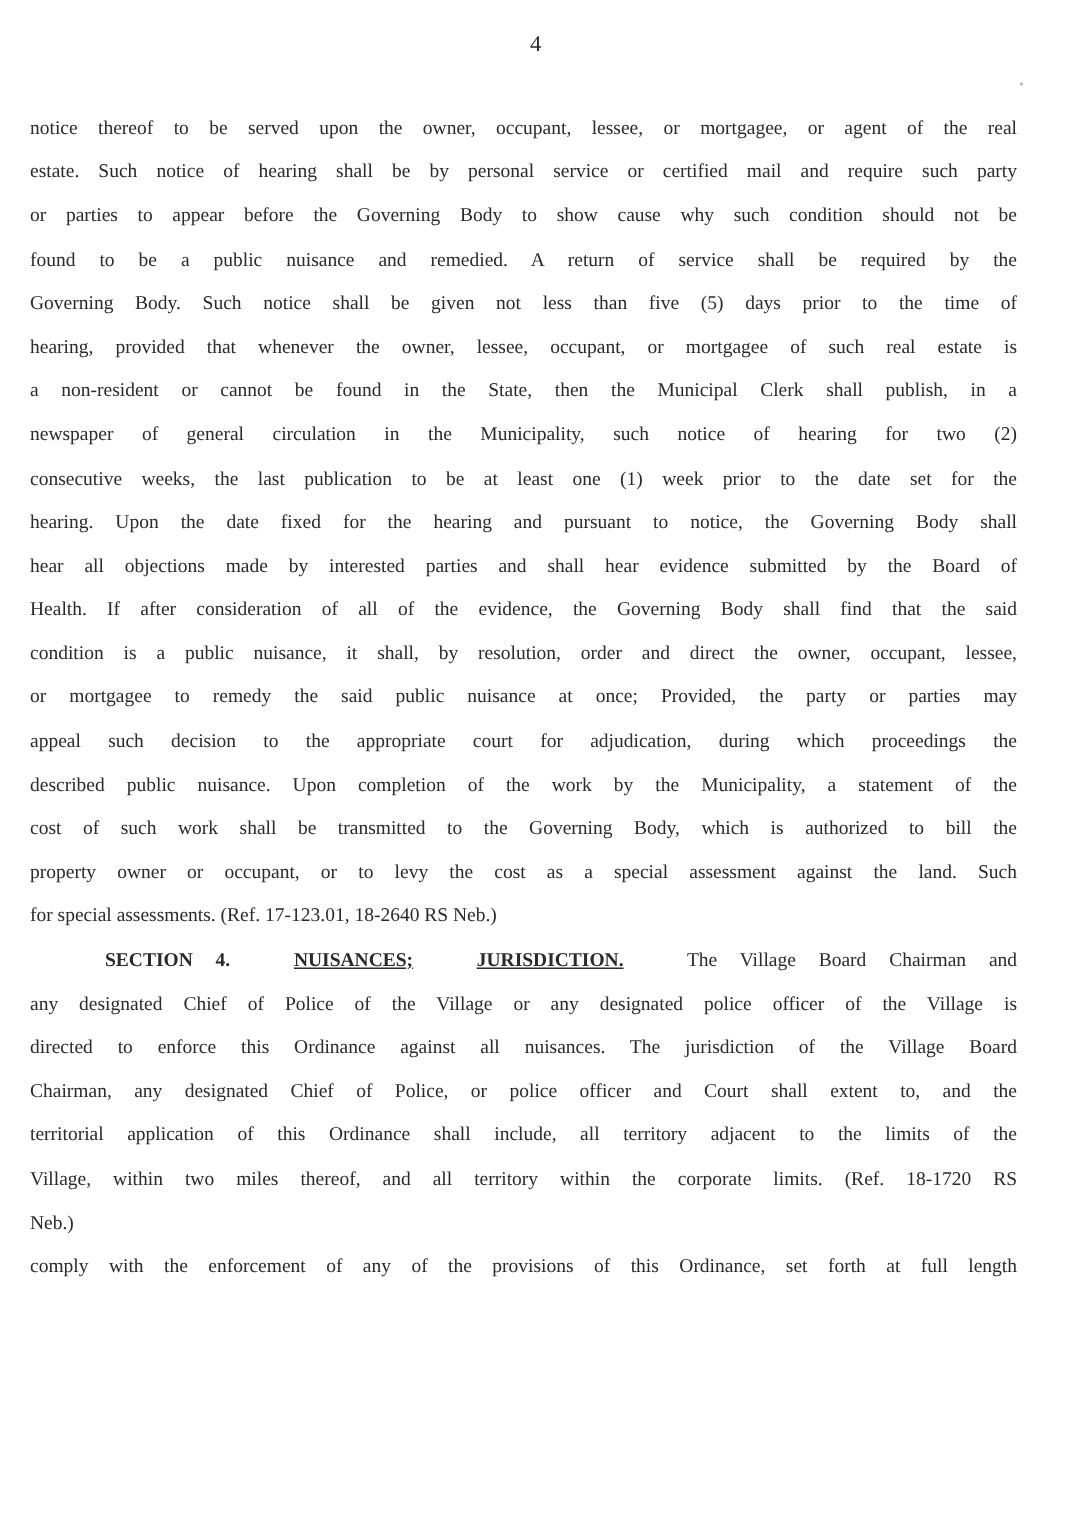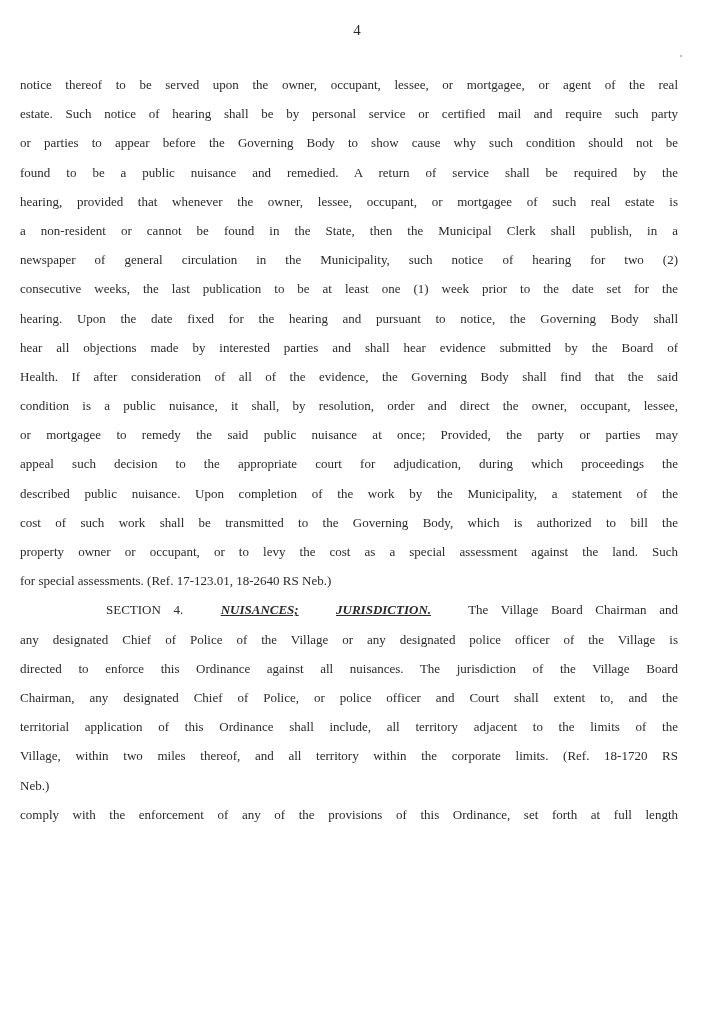--- a/index.html
+++ b/index.html
@@ -6,36 +6,37 @@
   body { width: 714px; height: 1015px; position: relative; overflow: hidden;
          font-family: "Liberation Serif", serif; color: #2a2a2a; }
   .page-number { position: absolute; top: 22px; left: 0; width: 714px; text-align: center;
                  font-size: 15px; }
   .speck { position: absolute; top: 55px; left: 680px; width: 2px; height: 2px; background: #bbb; }
   .lines { position: absolute; top: 70px; left: 20px; width: 658px; }
   .line { height: 29.2px; line-height: 29.2px; font-size: 13px; white-space: nowrap;
           text-align: justify; text-align-last: justify; overflow: hidden; }
   .line.last { text-align-last: left; }
   .line.indent { padding-left: 50px; }
-  .heading { font-weight: normal; margin-left: 36px; }
-  .u { text-decoration: underline; font-weight: bold; font-style: italic; }
+  .heading { font-weight: bold; }
+  .u { text-decoration: underline; font-weight: bold; }
   .gap { display: inline-block; width: 12px; }
 </style>
 </head>
 <body>
 
 <div class="page-number">4</div>
 <div class="speck"></div>
 
 <div class="lines">
   <div>
     <div class="line">notice thereof to be served upon the owner, occupant,  lessee, or mortgagee, or agent of the real</div>
     <div class="line">estate.  Such notice of hearing shall be by personal service or certified mail and require such party</div>
     <div class="line">or parties to appear before the Governing Body to show cause why such condition should not be</div>
     <div class="line">found to be a public nuisance and remedied.  A return of service shall be required by the</div>
+    <div class="line">Governing Body.  Such notice shall be given not less than five (5) days prior to the time of</div>
     <div class="line">hearing, provided that whenever the owner, lessee, occupant, or mortgagee of such real estate is</div>
     <div class="line">a non-resident or cannot be found in the State, then the Municipal Clerk shall publish, in a</div>
     <div class="line">newspaper of general circulation in the Municipality, such notice of hearing for two (2)</div>
     <div class="line">consecutive weeks, the last publication to be at least one (1) week prior to the date set for the</div>
     <div class="line">hearing.  Upon the date fixed for the hearing and pursuant to notice, the Governing Body shall</div>
     <div class="line">hear all objections made by interested parties and shall hear evidence submitted by the Board of</div>
     <div class="line">Health. If after consideration of all of the evidence, the Governing Body shall find that the said</div>
     <div class="line">condition is a public nuisance, it shall, by resolution, order and direct the owner, occupant, lessee,</div>
     <div class="line">or mortgagee to remedy the said public nuisance at once; Provided, the party or parties may</div>
     <div class="line">appeal such decision to the appropriate court for adjudication, during which proceedings the</div>

